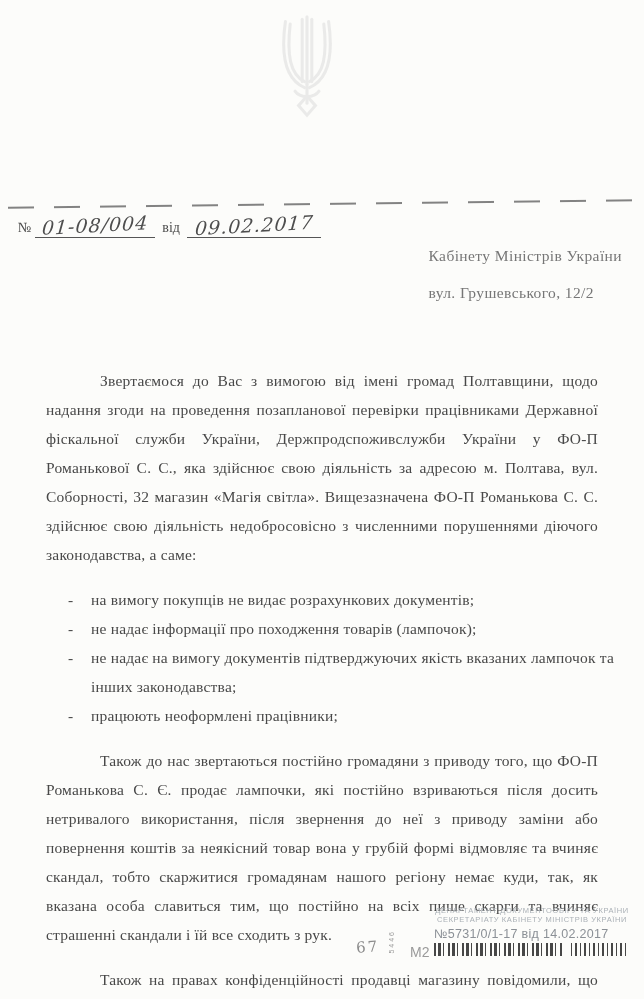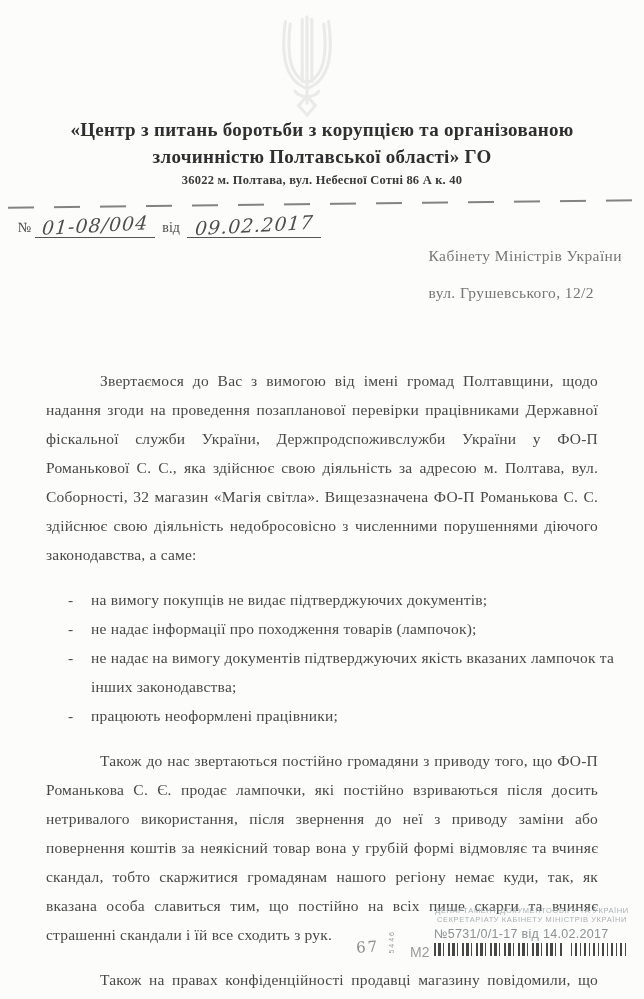--- a/index.html
+++ b/index.html
@@ -131,44 +131,39 @@
         <path d="M16 10 C 13 36, 16 52, 28 58"></path>
         <path d="M48 8 C 52 36, 48 56, 32 63"></path>
         <path d="M44 10 C 47 36, 44 52, 32 58"></path>
         <path d="M30 60 L30 76"></path>
         <path d="M30 70 l7 8 l-7 8 l-7 -8 z"></path>
         <path d="M20 66 C 24 72, 36 72, 40 66"></path>
       </g>
     </svg>
   </div>
 
-  <div class="header">
-    <div class="org-line">«Центр з питань боротьби з корупцією та організованою</div>
-    <div class="org-line">злочинністю Полтавської області» ГО</div>
-    <div class="org-address">36022 м. Полтава, вул. Небесної Сотні 86 А к. 40</div>
-  </div>
 
   <div class="separator"></div>
 
   <div class="ref-line">
     <span>№</span>
     <span class="ref-underline ref-num-box"><span class="handwritten">01-08/004</span></span>
     <span class="ref-word">від</span>
     <span class="ref-underline ref-date-box"><span class="handwritten">09.02.2017</span></span>
   </div>
 
   <div class="addressee">
     <div>Кабінету Міністрів України</div>
     <div>вул. Грушевського, 12/2</div>
   </div>
 
   <div class="body-text">
     <p>Звертаємося до Вас з вимогою від імені громад Полтавщини, щодо надання згоди на проведення позапланової перевірки працівниками Державної фіскальної служби України, Держпродспоживслужби України у ФО-П Романькової С. С., яка здійснює свою діяльність за адресою м. Полтава, вул. Соборності, 32 магазин «Магія світла». Вищезазначена ФО-П Романькова С. С. здійснює свою діяльність недобросовісно з численними порушеннями діючого законодавства, а саме:</p>
     <ul class="claims">
-      <li>на вимогу покупців не видає підтверджуючих документів;</li>
+      <li>на вимогу покупців не видає розрахункових документів;</li>
       <li>не надає інформації про походження товарів (лампочок);</li>
       <li>не надає на вимогу документів підтверджуючих якість вказаних лампочок та інших законодавства;</li>
       <li>працюють неоформлені працівники;</li>
     </ul>
     <p>Також  до нас звертаються постійно громадяни з приводу того, що ФО-П Романькова С. Є. продає лампочки, які постійно взриваються після досить нетривалого використання, після звернення до неї з приводу заміни або повернення коштів за неякісний товар вона у грубій формі відмовляє та вчиняє скандал, тобто скаржитися громадянам нашого регіону немає куди, так, як вказана особа славиться тим, що постійно на всіх пише скарги та вчиняє страшенні скандали і їй все сходить з рук.</p>
     <p>Також на правах конфіденційності продавці магазину повідомили, що вона їх не хоче офіційно оформляти на роботу та продає контрабандний товар підкладаючи неправдиві документи.</p>
   </div>
 
   <div class="page-note">67</div>
   <div class="vertical-code">5446</div>

